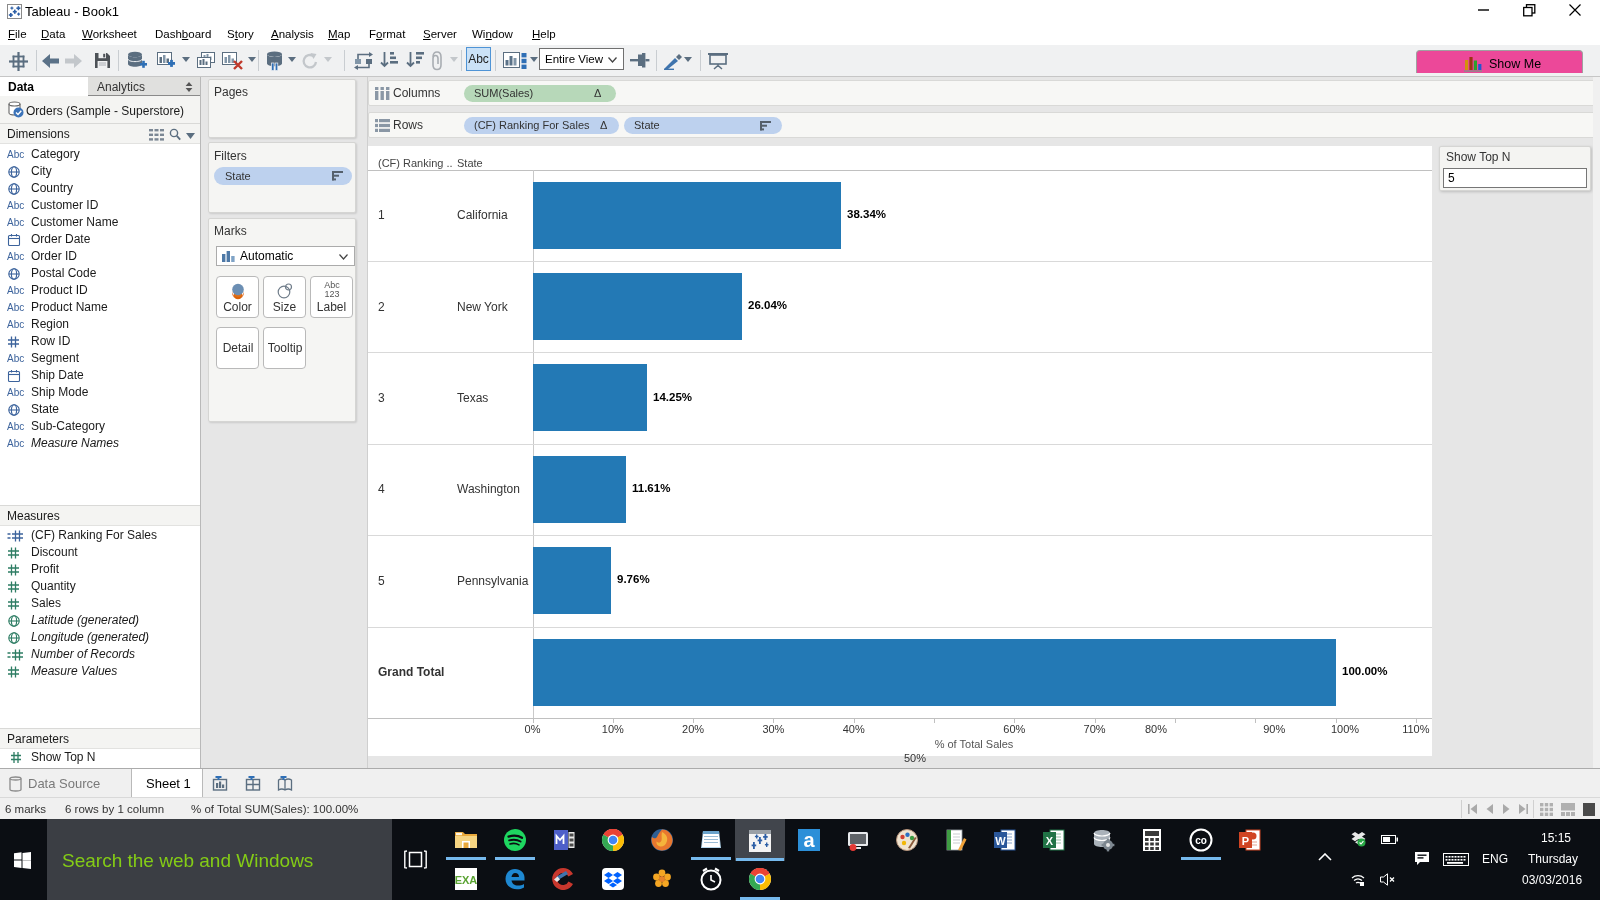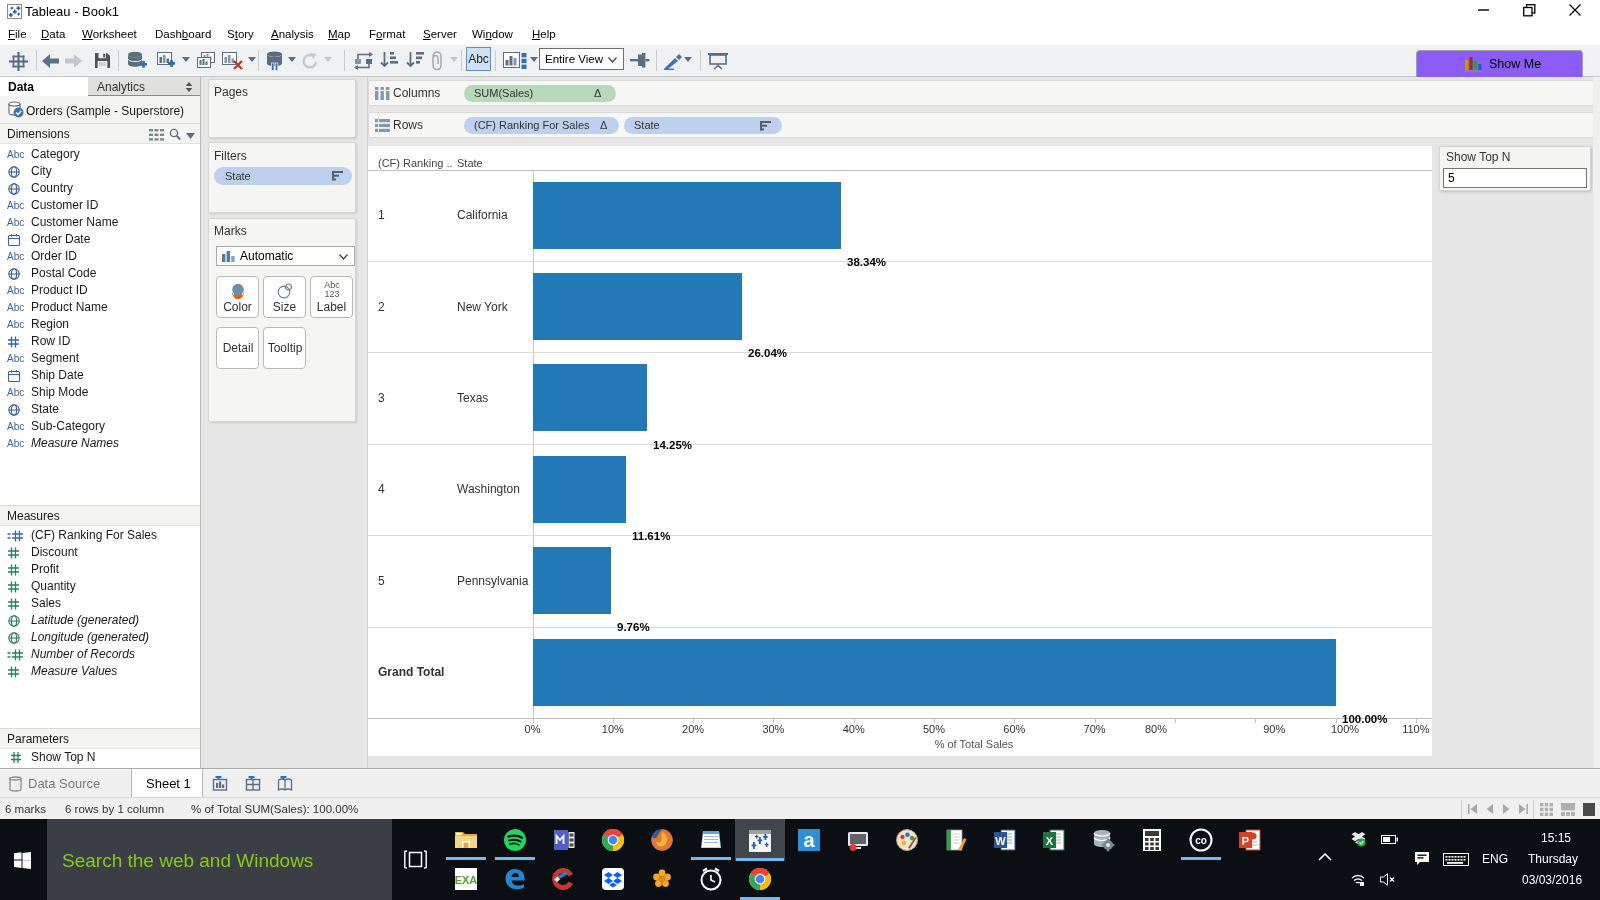--- a/index.html
+++ b/index.html
@@ -35,21 +35,21 @@
 .glb-b, .cal-b, .hsh-b { stroke:#3c639c; fill:none; stroke-width:1.2px; }
 .hsh-b, .hsh-g, .hsh-bb, .hsh-gg { stroke-width:1.3px; fill:none; }
 .hsh-g, .hsh-gg, .glb-g { stroke:#2e7d64; fill:none; }
 .hsh-bb { stroke:#3c639c; }
 .glb-b, .glb-g, .cal-b { stroke-width:1.1px; }
 .frow svg { display:inline-block; vertical-align:middle; margin-top:-2px; }
 .markbtn { position:absolute; width:43px; height:42px; background:#fff; border:1px solid #b9b9b9; border-radius:4px; }
 .mbtext { position:absolute; left:0; bottom:3px; width:41px; text-align:center; font-size:12px; color:#333; }
 
 #chart { position:absolute; left:0px; top:69px; width:1064px; height:610px; background:#fff; }
-.barlabel { position:absolute; font-weight:bold; font-size:11.5px; color:#000;margin-top:48px; }
+.barlabel { position:absolute; font-weight:bold; font-size:11.5px; color:#000; }
 .rowlab { position:absolute; font-size:12px; color:#333; }
 .ticklab { position:absolute; font-size:11px; color:#333; }
 
 #tabbar { left:0; top:768px; width:1600px; height:29px; background:#f0f0f0; border-top:1px solid #ababab; }
 #statusbar { left:0; top:797px; width:1600px; height:22px; background:#f0f0f0; border-top:1px solid #d9d9d9; }
 #taskbar { left:0; top:819px; width:1600px; height:81px; background:#0b0e13; }
 </style>
 </head>
 <body>
 <div id="app">
@@ -239,21 +239,21 @@
     </svg>
     <svg class="abs" style="left:684px;top:12px" width="8" height="5" viewBox="0 0 8 5">
         <path d="M0 0 L8 0 L4 5 Z" fill="#5b6e80"></path>
       </svg>
     <div class="tsep" style="left:700px"></div>
     <svg class="abs" style="left:707px;top:7px" width="22" height="18" viewBox="0 0 22 18">
       <rect x="1" y="1" width="20" height="2" fill="#5b6e80"></rect>
       <rect x="3" y="3" width="16" height="9" fill="none" stroke="#5b6e80" stroke-width="1.6"></rect>
       <path d="M11 12 L11 15 M7 17 L11 13.5 L15 17" stroke="#5b6e80" stroke-width="1.5" fill="none"></path>
     </svg>
-    <div class="abs" style="left:1416px;top:5px;width:167px;height:30px;background:#8b5cf6;border:1px solid #a0a0a0;border-bottom:none;border-radius:4px 4px 0 0">
+    <div class="abs" style="left:1416px;top:5px;width:167px;height:23px;background:#ec4899;border:1px solid #a0a0a0;border-bottom:none;border-radius:4px 4px 0 0">
       <svg class="abs" style="left:47px;top:5px" width="18" height="17" viewBox="0 0 18 17">
         <rect x="1" y="4" width="3.2" height="10" fill="#d2920c"></rect>
         <rect x="5.4" y="1" width="3.2" height="13" fill="#9c3413"></rect>
         <rect x="9.8" y="4.5" width="3.2" height="9.5" fill="#2ca02c"></rect>
         <rect x="14.2" y="8" width="3.2" height="6" fill="#2457d0"></rect>
         <rect x="0" y="14.4" width="18" height="1.4" fill="#8a8a8a"></rect>
       </svg>
       <span class="abs" style="left:72px;top:6px;font-size:12.5px;color:#000">Show Me</span>
     </div>
   </div>
@@ -623,21 +623,21 @@
       <div class="abs" style="left:726.6px;top:572px;width:1px;height:5px;background:#c0c0c0"></div>
       <div class="abs" style="left:806.9px;top:572px;width:1px;height:5px;background:#c0c0c0"></div>
       <div class="abs" style="left:887.2px;top:572px;width:1px;height:5px;background:#c0c0c0"></div>
       <div class="abs" style="left:967.5px;top:572px;width:1px;height:5px;background:#c0c0c0"></div>
       <div class="abs" style="left:1047.8px;top:572px;width:1px;height:5px;background:#c0c0c0"></div>
       <span class="ticklab" style="left:134.5px;top:577px;width:60px;text-align:center">0%</span>
       <span class="ticklab" style="left:214.8px;top:577px;width:60px;text-align:center">10%</span>
       <span class="ticklab" style="left:295.1px;top:577px;width:60px;text-align:center">20%</span>
       <span class="ticklab" style="left:375.4px;top:577px;width:60px;text-align:center">30%</span>
       <span class="ticklab" style="left:455.7px;top:577px;width:60px;text-align:center">40%</span>
-      <span class="ticklab" style="left:536px;top:577px;width:60px;text-align:center">50%</span>
+      <span class="ticklab" style="left:536px;top:606px;width:60px;">50%</span>
       <span class="ticklab" style="left:616.3px;top:577px;width:60px;text-align:center">60%</span>
       <span class="ticklab" style="left:696.6px;top:577px;width:60px;text-align:center">70%</span>
       <span class="ticklab" style="left:776.9px;top:577px;width:60px;">80%</span>
       <span class="ticklab" style="left:857.2px;top:577px;width:60px;text-align:right">90%</span>
       <span class="ticklab" style="left:947px;top:577px;width:60px;text-align:center">100%</span>
       <span class="ticklab" style="left:1017.8px;top:577px;width:60px;text-align:center">110%</span>
       <span class="abs" style="left:406px;top:592px;width:400px;text-align:center;font-size:11px;color:#555">% of Total Sales</span>
     </div>
 
     <div class="abs" style="left:1071px;top:69px;width:152px;height:45px;background:#f4f4f2;border:1px solid #d5d5d3;border-radius:2px;box-shadow:1px 1px 3px rgba(0,0,0,0.18)">

